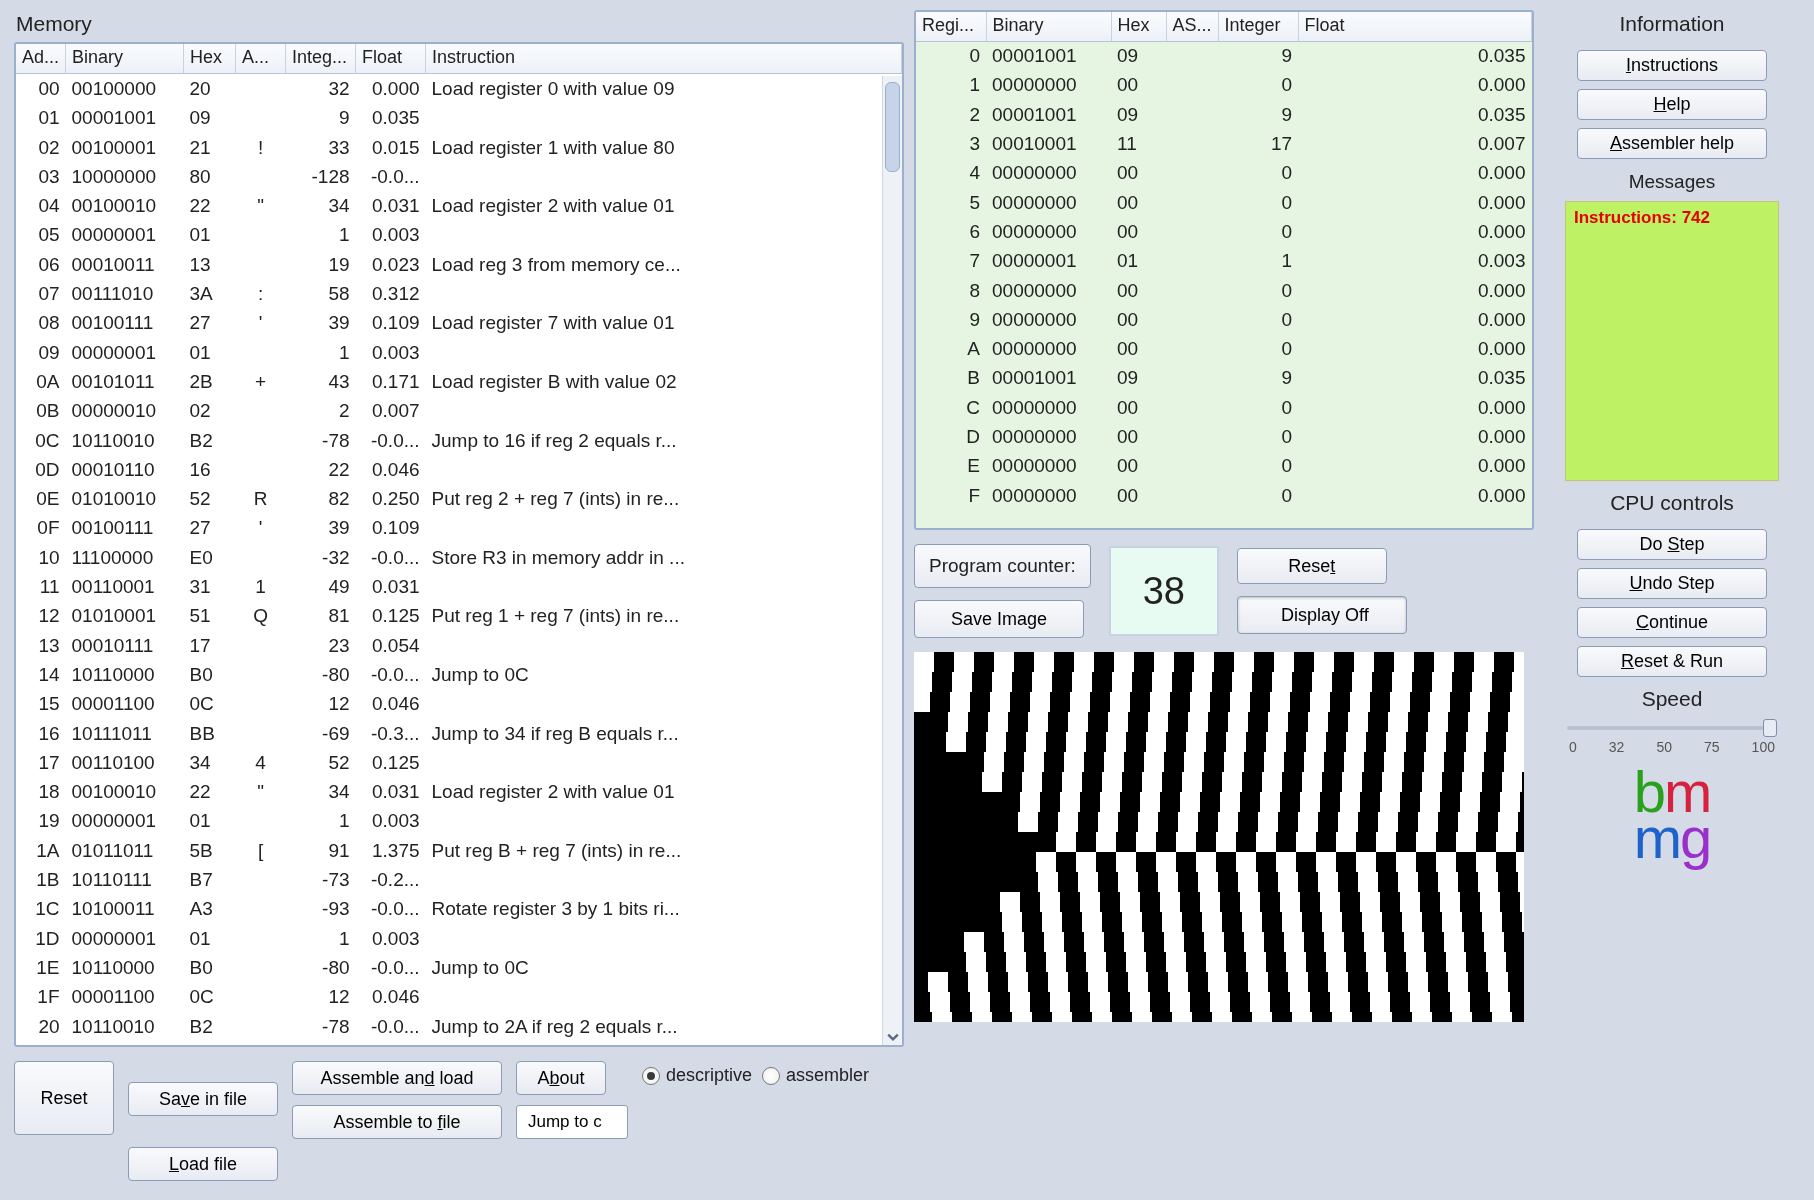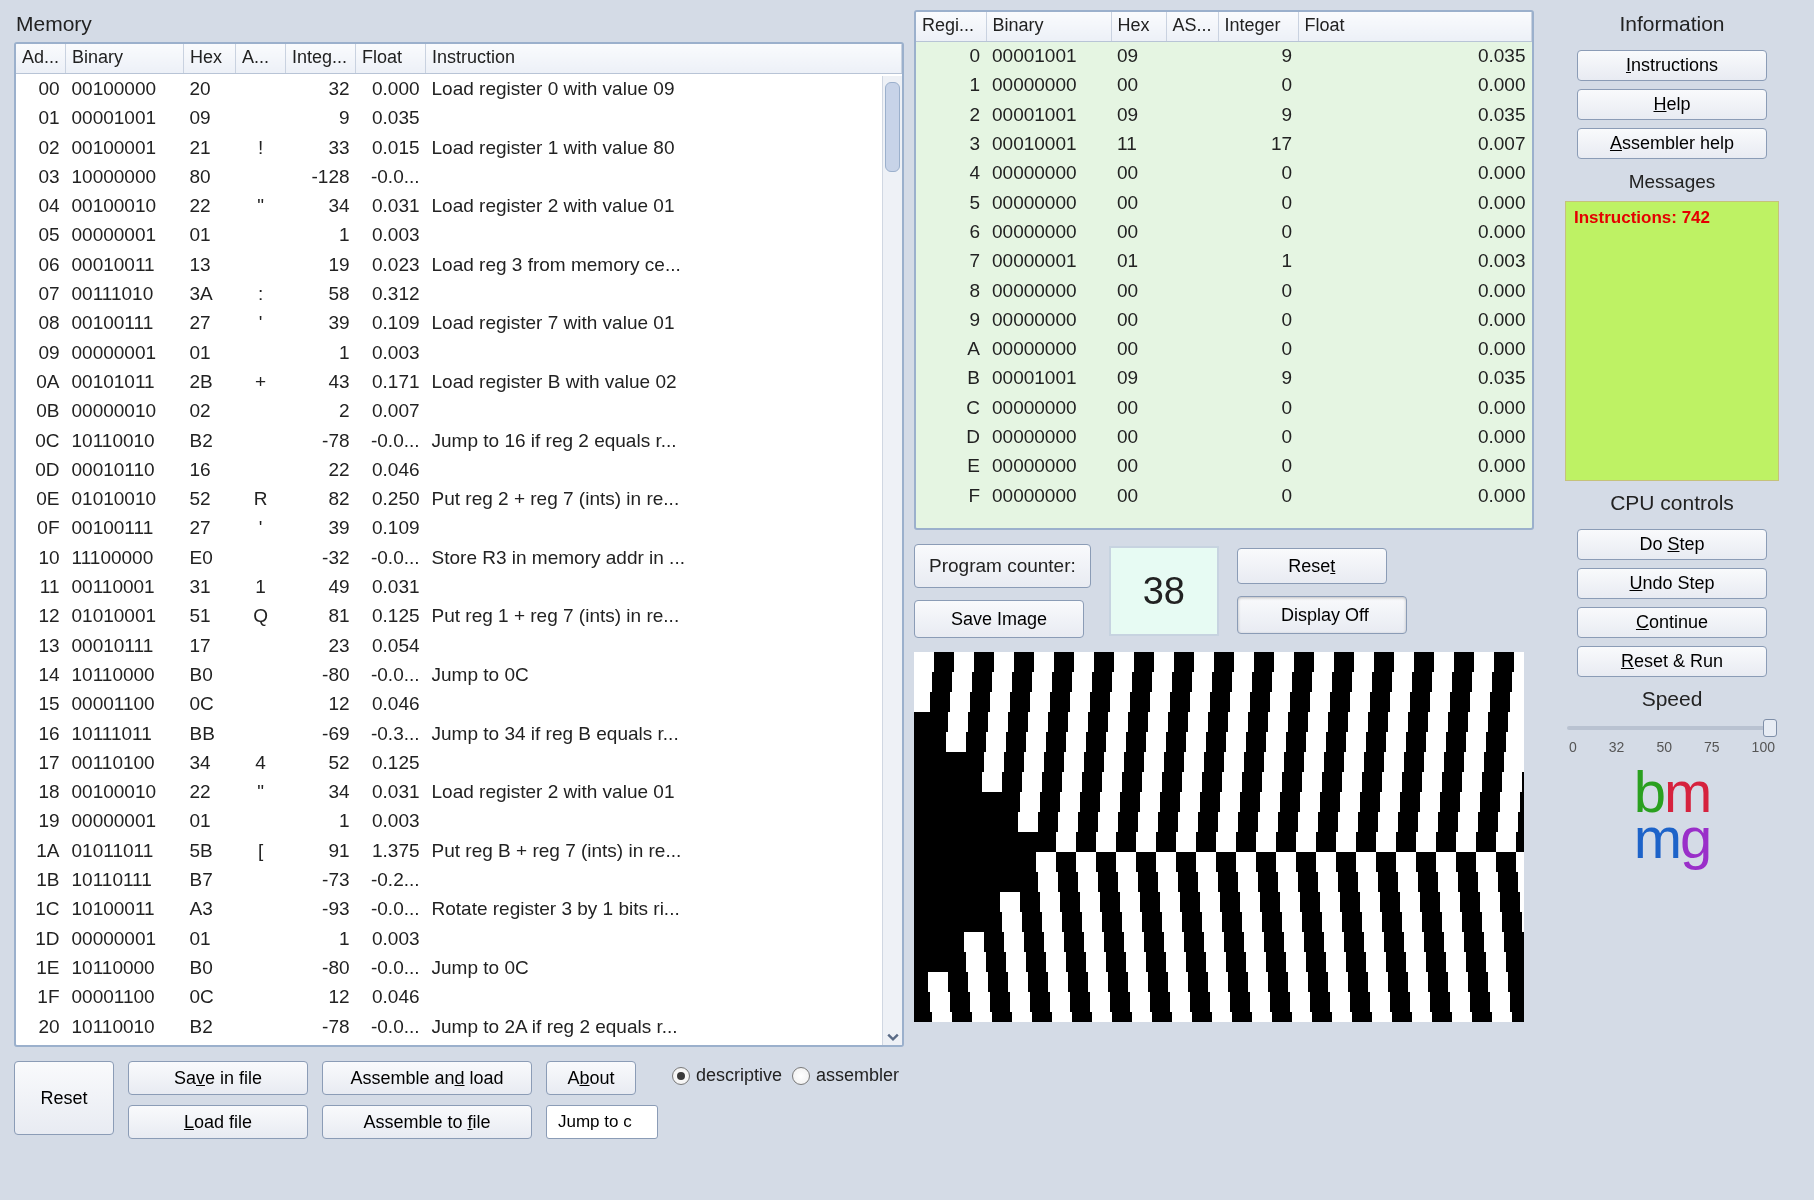--- a/index.html
+++ b/index.html
@@ -27,21 +27,21 @@
   .scroll .arrowdn { position:absolute; bottom:2px; left:4px; width:12px; height:12px; }
   .scroll .arrowdn svg{display:block}
 
   .col-addr{width:48px}.col-bin{width:118px}.col-hex{width:52px}.col-asc{width:50px}.col-int{width:70px}.col-flt{width:70px}.col-inst{}
   .r-col-reg{width:70px}.r-col-bin{width:125px}.r-col-hex{width:55px}.r-col-asc{width:50px}.r-col-int{width:80px}.r-col-flt{}
   .asc{text-align:center}
 
   
   .btn { background:linear-gradient(#f9fafc,#e8ebf2); border:1px solid #8b9cb6; border-radius:4px; padding:4px 10px; font-size:18px; cursor:pointer; text-align:center;}
   .btn-wide{ width:190px; }
-  .btn-mem{ width:180px; height:34px;}
+  .btn-mem{ width:150px; height:34px;margin-top:21px;}
   .btn-press{ box-shadow:inset 0 1px 3px rgba(0,0,0,.25);padding-left:16px; }
   u{text-decoration:underline}
 
   .mem-toolbar { display:flex; align-items:flex-start; gap:14px; padding-top:14px; }
   .mem-toolbar .reset{ height:74px; width:100px; }
   .mem-toolbar .stack{ display:flex; flex-direction:column; gap:10px; }
   .radio-stack{ display:flex; flex-direction:row; gap:10px; padding-top:4px; font-size:18px;}
   .radio{ width:18px;height:18px;border:1px solid #7a7a7a;border-radius:50%;display:inline-flex;align-items:center;justify-content:center;vertical-align:middle;margin-right:6px;background:radial-gradient(#fff,#eee);}
   .radio.on::after{content:"";width:8px;height:8px;background:#3a3a3a;border-radius:50%;}
   input.jump{ width:112px; height:34px; border:1px solid #8b9cb6; border-radius:3px; padding:2px 11px; font-size:17px;}

